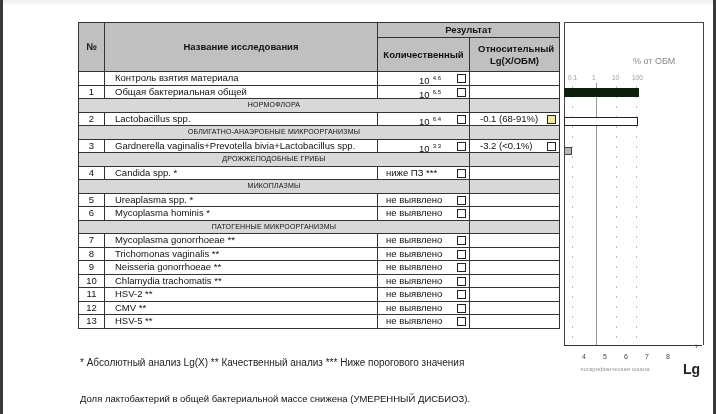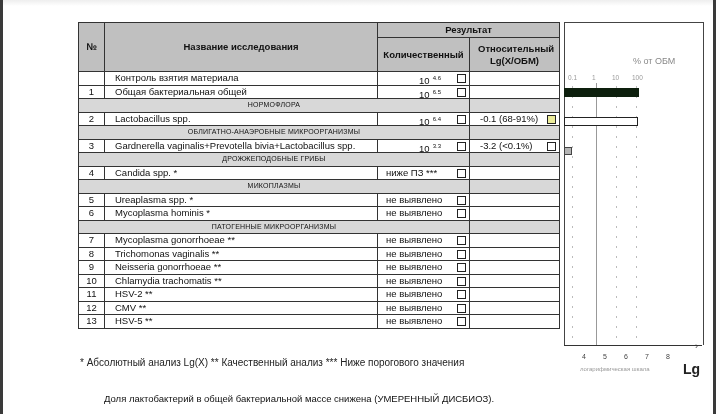--- a/index.html
+++ b/index.html
@@ -49,21 +49,21 @@
   .bar-total { position:absolute; left:564px; top:88px; width:75px; height:9px; background:#0d1f0d; }
   .bar-lacto { position:absolute; left:564px; top:117px; width:72px; height:7px; border:1px solid #222; background:#fff; }
   .bar-gard { position:absolute; left:564px; top:147px; width:6px; height:6px; border:1px solid #444; background:#b5b5b5; }
   .x-axis { position:absolute; left:564px; top:345px; width:138px; height:1px; background:#333; }
   .x-arrow { position:absolute; left:695px; top:341px; font-size:9px; color:#333; }
   .lg-tick { position:absolute; top:353px; font-size:7px; color:#444; }
   .lg-caption { position:absolute; left:580px; top:366px; font-size:6px; color:#999; }
   .lg-label { position:absolute; left:683px; top:361px; font-size:14px; font-weight:bold; color:#222; }
 
   .footnote { position:absolute; left:80px; top:357px; font-size:10px; color:#222; }
-  .conclusion { position:absolute; left:80px; top:393px; font-size:9.5px; color:#111;margin-left:24px; }
+  .conclusion { position:absolute; left:80px; top:393px; font-size:9.5px; color:#111; }
 </style>
 </head>
 <body>
 
 <div class="edge-l"></div>
 <div class="edge-r"></div>
 <div class="topshade"></div>
 
 <table class="res">
   <colgroup>

